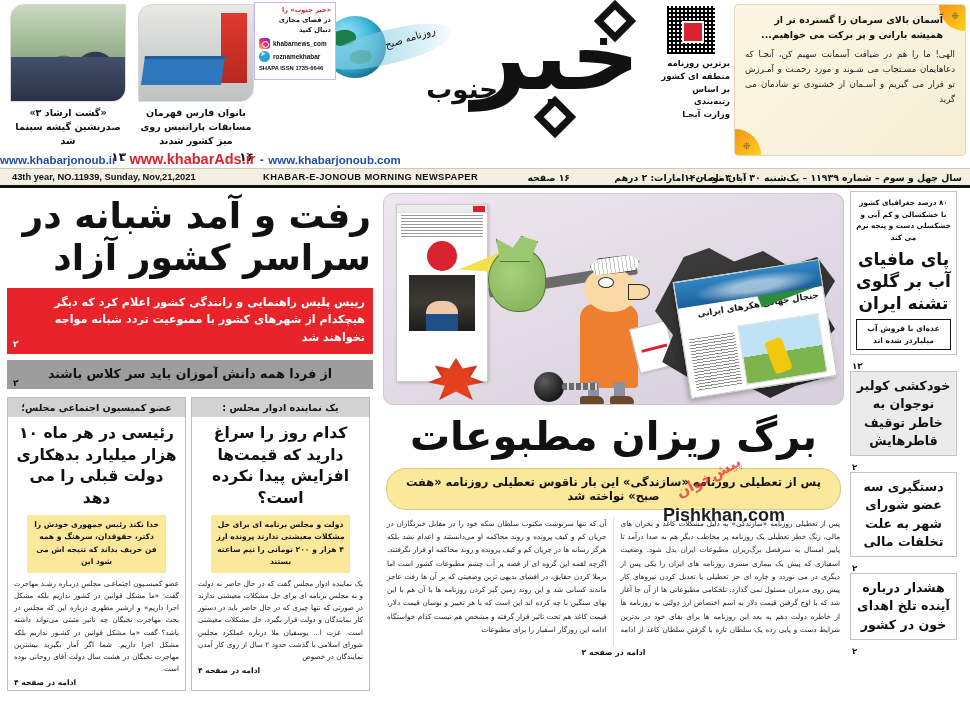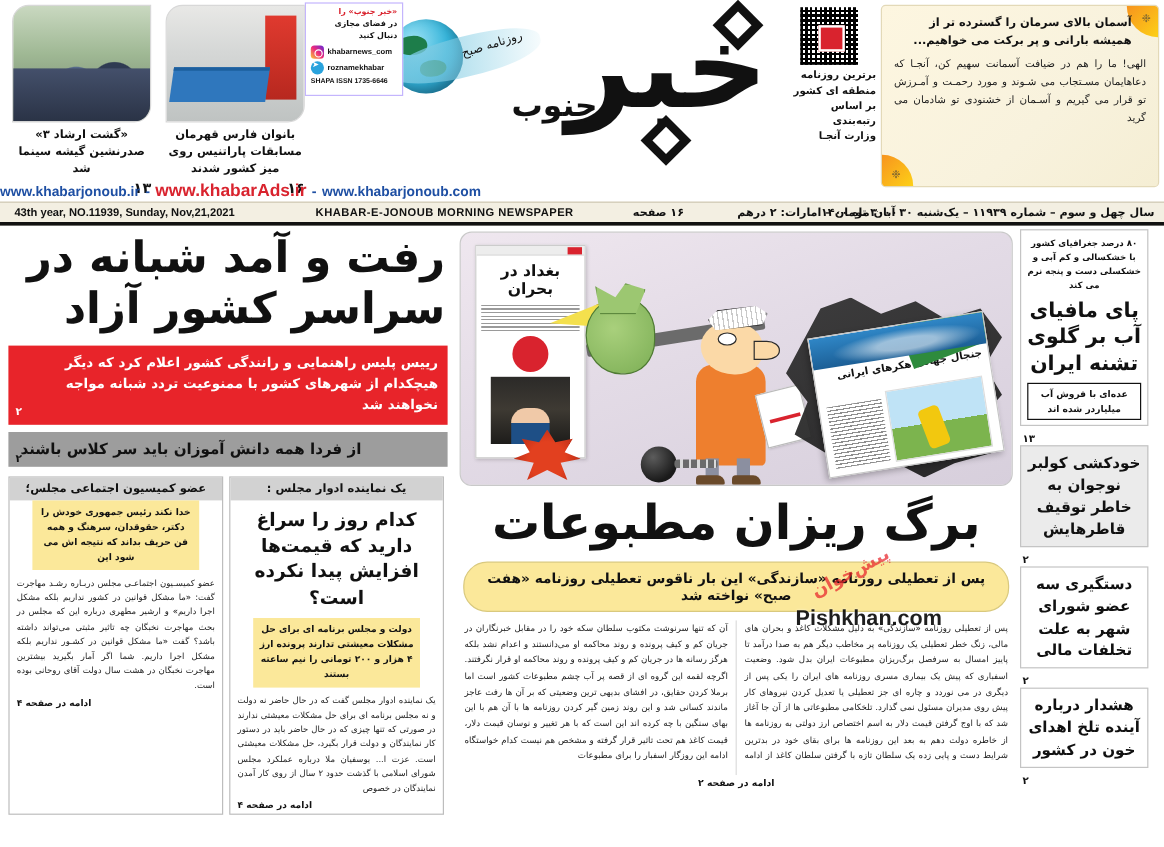--- a/index.html
+++ b/index.html
@@ -278,21 +278,21 @@
     direction: rtl; text-align: right;
     font-size: 11.2px; font-weight: bold;
     line-height: 1.55; padding: 6px 8px 8px 8px;
     margin: 6px 4px 0 4px; position: relative;
   }
   .lead-sub .pgnum {
     position:absolute; bottom:2px; left:6px; font-size:9px;
   }
   .lead-strip {
     background:#9d9d9d; color:#111;
-    direction: rtl; text-align: left;
+    direction: rtl; text-align: center;
     font-size: 12.6px; font-weight: bold;
     padding: 6px 10px 8px 10px;
     margin: 6px 4px 0 4px; position: relative;
   }
   .lead-strip .pgnum {
     position:absolute; bottom:1px; left:6px; font-size:9px; color:#111;
   }
 
   .two-box {
     display:flex; flex-direction: row-reverse;
@@ -677,39 +677,39 @@
         <span class="pgnum">۲</span>
       </div>
       <div class="lead-strip">
         <span>از فردا همه دانش آموزان باید سر کلاس باشند</span>
         <span class="pgnum">۲</span>
       </div>
 
       <div class="two-box">
         <div class="sbox">
           <div class="sbox-kicker">عضو کمیسیون اجتماعی مجلس؛</div>
+          <div class="sbox-head">رئیسی در هر ماه ۱۰ هزار میلیارد بدهکاری دولت قبلی را می دهد</div>
           <div class="sbox-yellow">خدا نکند رئیس جمهوری خودش را دکتر، حقوقدان، سرهنگ و همه فن حریف بداند که نتیجه اش می شود این</div>
           <div class="sbox-body">عضو کمیسـیون اجتماعـی مجلس دربـاره رشـد مهاجرت گفت: «ما مشکل قوانین در کشور نداریم بلکه مشکل اجرا داریم» و ارشیر مطهری درباره این که مجلس در بحث مهاجرت نخبگان چه تاثیر مثبتی می‌تواند داشته باشد؟ گفت «ما مشکل قوانین در کشـور نداریم بلکه مشکل اجرا داریم. شما اگر آمار بگیرید بیشترین مهاجرت نخبگان در هشت سال دولت آقای روحانی بوده است.</div>
           <div class="sbox-more">ادامه در صفحه ۴</div>
         </div>
         <div class="sbox">
           <div class="sbox-kicker">یک نماینده ادوار مجلس :</div>
           <div class="sbox-head">کدام روز را سراغ دارید که قیمت‌ها افزایش پیدا نکرده است؟</div>
           <div class="sbox-yellow">دولت و مجلس برنامه ای برای حل مشکلات معیشتی تدارند پرونده ارز ۴ هزار و ۲۰۰ تومانی را نیم ساعته بستند</div>
           <div class="sbox-body">یک نماینده ادوار مجلس گفت که در حال حاضر نه دولت و نه مجلس برنامه ای برای حل مشکلات معیشتی ندارند در صورتی که تنها چیزی که در حال حاضر باید در دستور کار نمایندگان و دولت قرار بگیرد، حل مشکلات معیشتی است. عزت ا... یوسفیان ملا درباره عملکرد مجلس شورای اسلامی با گذشت حدود ۲ سال از روی کار آمدن نمایندگان در خصوص</div>
           <div class="sbox-more">ادامه در صفحه ۴</div>
         </div>
       </div>
     </div>
 
     <div class="col-center">
       <div class="cartoon-frame">
         <div class="np-left">
           <div class="np-left-top"></div>
-          <div class="np-left-head">بغداد در بحران</div>
           <div class="np-left-lines"></div>
           <div class="np-left-circle"></div>
           <div class="np-left-photo"></div>
         </div>
         <div class="leaf-red"></div>
 
         <div class="pen-nib"></div>
         <div class="pen-stick"></div>
         <div class="bindle"></div>
         <div class="bindle-knot"></div>

